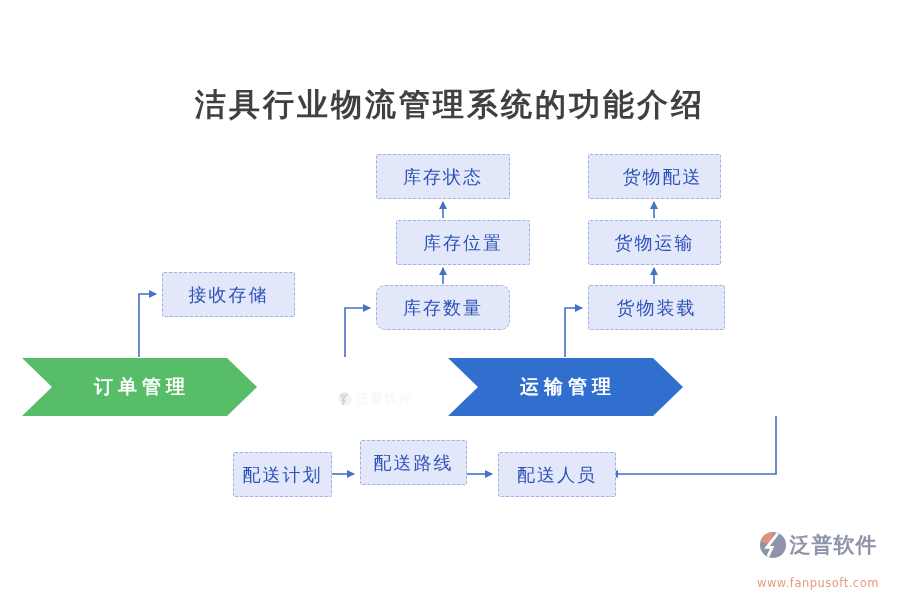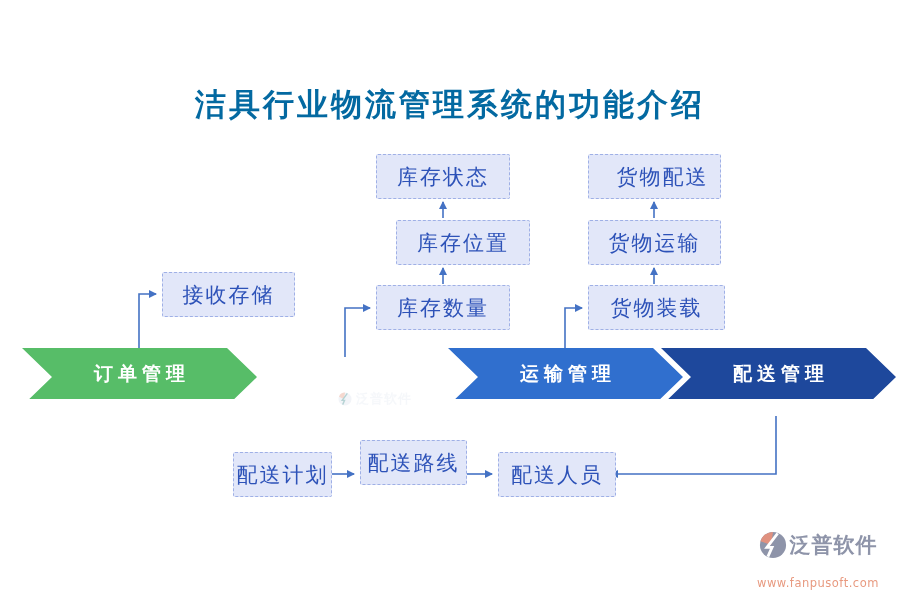--- a/index.html
+++ b/index.html
@@ -4,48 +4,48 @@
 <style>
   * { margin: 0; padding: 0; box-sizing: border-box; }
   html, body { width: 900px; height: 600px; background: #ffffff; overflow: hidden; }
   body { font-family: "DejaVu Sans", "Liberation Sans", sans-serif; position: relative; }
 
   .canvas { position: absolute; left: 0; top: 0; width: 900px; height: 600px; background: #ffffff; }
 
   .title {
     position: absolute; left: 0; top: 84px; width: 900px;
     text-align: center; font-size: 31px; font-weight: bold;
-    color: #0369a1; letter-spacing: 3px; white-space: nowrap;
+    color: #404040; letter-spacing: 3px; white-space: nowrap;
   }
 
   .connectors { position: absolute; left: 0; top: 0; width: 900px; height: 600px; pointer-events: none; }
 
   .chevron {
-    position: absolute; top: 348px; width: 235px; height: 51px;
+    position: absolute; top: 358px; width: 235px; height: 58px;
     clip-path: polygon(0 0, 205px 0, 235px 29px, 205px 58px, 0 58px, 30px 29px);
     display: flex; align-items: center; justify-content: center;
     color: #ffffff; font-size: 19px; font-weight: 600; letter-spacing: 5px;
     text-indent: 5px; white-space: nowrap;
   }
   .chev-1 { left: 22px; }
   .chev-2 { left: 235px; }
   .chev-3 { left: 448px; }
   .chev-4 { left: 661px; }
 
   .node {
     position: absolute; height: 45px;
     background: #e2e7f9; border: 1px dashed #9fb0e6; border-radius: 2px;
     display: flex; align-items: center; justify-content: center;
-    color: #2d52b8; font-size: 21px; font-weight: 500; letter-spacing: 2px;
+    color: #2d52b8; font-size: 18px; font-weight: 500; letter-spacing: 2px;
     white-space: nowrap;
   }
   
   .n-receive   { left: 162px; top: 272px; width: 133px; }
   
-  .n-inv-qty   { left: 376px; top: 285px; width: 134px; }
+  .n-inv-qty   { left: 376px; top: 285px; width: 134px; border-radius: 9px; }
   .n-inv-pos   { left: 396px; top: 220px; width: 134px; }
   .n-inv-state { left: 376px; top: 154px; width: 134px; }
   
   .n-load      { left: 588px; top: 285px; width: 137px; }
   .n-trans     { left: 588px; top: 220px; width: 133px; }
   .n-deliv     { left: 588px; top: 154px; width: 133px; padding-left: 16px; }
   
   .n-plan      { left: 233px; top: 452px; width: 99px;  }
   .n-route     { left: 360px; top: 440px; width: 107px; }
   .n-person    { left: 498px; top: 452px; width: 118px; font-family: Liberation Serif, serif; }
@@ -86,21 +86,20 @@
       <path d="M443,218 V202" marker-end="url(#ah)"></path>
       <path d="M654,284 V268" marker-end="url(#ah)"></path>
       <path d="M654,218 V202" marker-end="url(#ah)"></path>
       <path d="M332,474 H354" marker-end="url(#ah)"></path>
       <path d="M467,474 H492" marker-end="url(#ah)"></path>
     </g>
   </svg>
 
   <div class="chevron chev-1" style="background-color: rgb(87, 189, 104);">订单管理</div>
   <div class="chevron chev-3" style="background-color: rgb(48, 111, 206);">运输管理</div>
-  <div class="chevron chev-4" style="background-color: rgb(30, 72, 156);">配送管理</div>
 
   <div class="node n-receive">接收存储</div>
 
   <div class="node n-inv-qty">库存数量</div>
   <div class="node n-inv-pos">库存位置</div>
   <div class="node n-inv-state">库存状态</div>
 
   <div class="node n-load">货物装载</div>
   <div class="node n-trans">货物运输</div>
   <div class="node n-deliv">货物配送</div>

